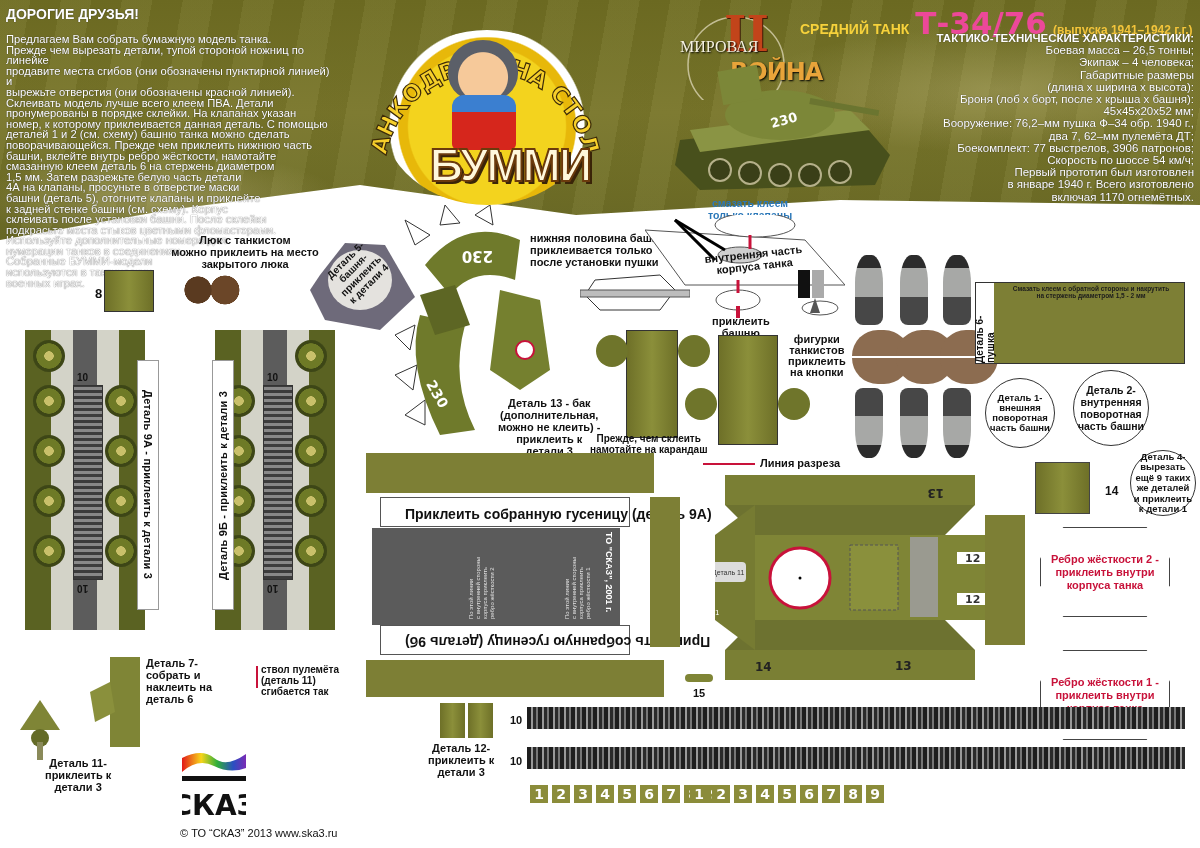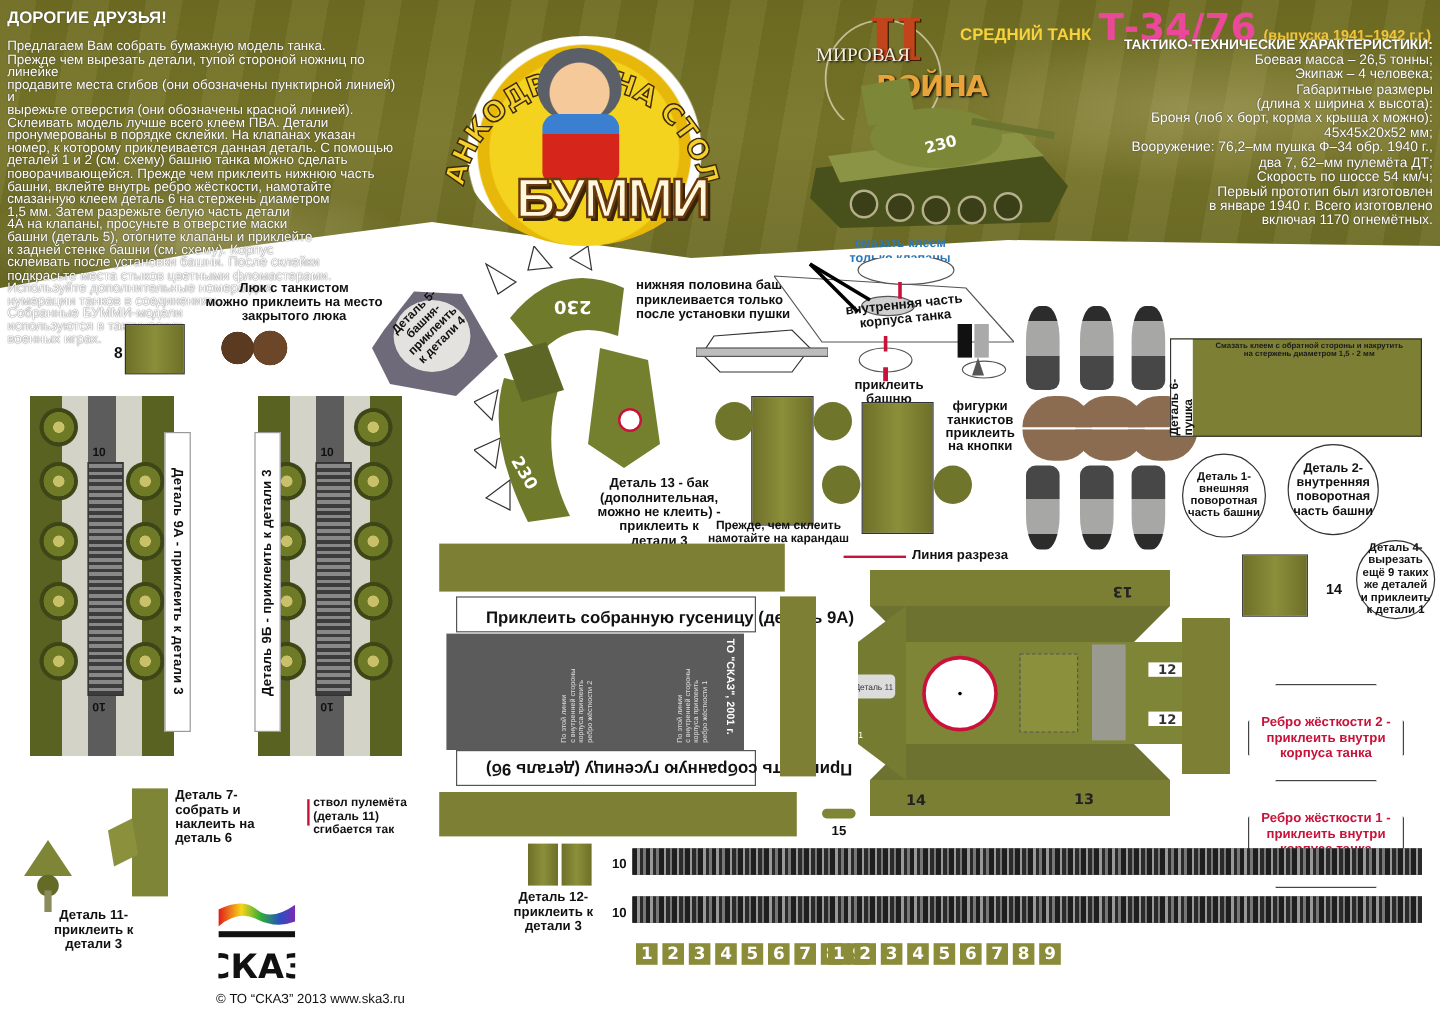--- a/index.html
+++ b/index.html
@@ -228,24 +228,25 @@
   <span class="title-main">Т-34/76</span>
   <span class="title-sub">(выпуска 1941–1942 г.г.)</span>
 </div>
 
 <div class="abs specs">
   <div class="spec-head">ТАКТИКО-ТЕХНИЧЕСКИЕ ХАРАКТЕРИСТИКИ:</div>
   <div>Боевая масса – 26,5 тонны;</div>
   <div>Экипаж – 4 человека;</div>
   <div>Габаритные размеры</div>
   <div>(длина x ширина x высота):</div>
-  <div>Броня (лоб x борт, корма x крыша x можно):</div>
+  <div>Броня (лоб x борт, после x крыша x башня):</div>
   <div>45x45x20x52 мм;</div>
   <div>Вооружение: 76,2–мм пушка Ф–34 обр. 1940 г.,</div>
   <div>два 7, 62–мм пулемёта ДТ;</div>
+  <div>Боекомплект: 77 выстрелов, 3906 патронов;</div>
   <div>Скорость по шоссе 54 км/ч;</div>
   <div>Первый прототип был изготовлен</div>
   <div>в январе 1940 г. Всего изготовлено</div>
   <div>включая 1170 огнемётных.</div>
 </div>
 
 <div class="abs lbl" style="left:150px;top:234px;width:190px;white-space:pre-line;">Люк с танкистом
 можно приклеить на место
 закрытого люка</div>
 <div class="abs lbl" style="left:95px;top:288px;font-size:13px;">8</div>
@@ -441,21 +442,21 @@
   <text x="-3" y="100" font-family="Liberation Sans, sans-serif" font-size="7" fill="#333">Деталь 11</text>
   <text x="250" y="87" font-family="DejaVu Sans, sans-serif" font-size="11" font-weight="700" fill="#333">12</text>
   <text x="250" y="128" font-family="DejaVu Sans, sans-serif" font-size="11" font-weight="700" fill="#333">12</text>
   <text x="215" y="22" font-family="DejaVu Sans, sans-serif" font-size="12" font-weight="700" fill="#222" transform="rotate(180 222 18)">13</text>
   <text x="180" y="195" font-family="DejaVu Sans, sans-serif" font-size="12" font-weight="700" fill="#222">13</text>
   <text x="40" y="196" font-family="DejaVu Sans, sans-serif" font-size="12" font-weight="700" fill="#222">14</text>
   <text x="-4" y="140" font-family="DejaVu Sans, sans-serif" font-size="7" fill="#fff">F1</text>
 </svg>
 <div class="abs olive-flat" style="left:985px;top:515px;width:40px;height:130px;"></div>
 
-<div class="abs rib" style="left:1040px;top:570px;white-space:pre-line;">Ребро жёсткости 2 -
+<div class="abs rib" style="left:1040px;top:527px;white-space:pre-line;">Ребро жёсткости 2 -
 приклеить внутри
 корпуса танка</div>
 <div class="abs rib" style="left:1040px;top:650px;white-space:pre-line;">Ребро жёсткости 1 -
 приклеить внутри
 корпуса танка</div>
 
 <svg class="abs" style="left:85px;top:652px;" width="60" height="105" viewBox="0 0 60 105">
   <rect x="25" y="5" width="30" height="90" fill="#7f8536"></rect>
   <polygon points="5,40 25,30 30,60 10,70" fill="#8a903c"></polygon>
 </svg>

